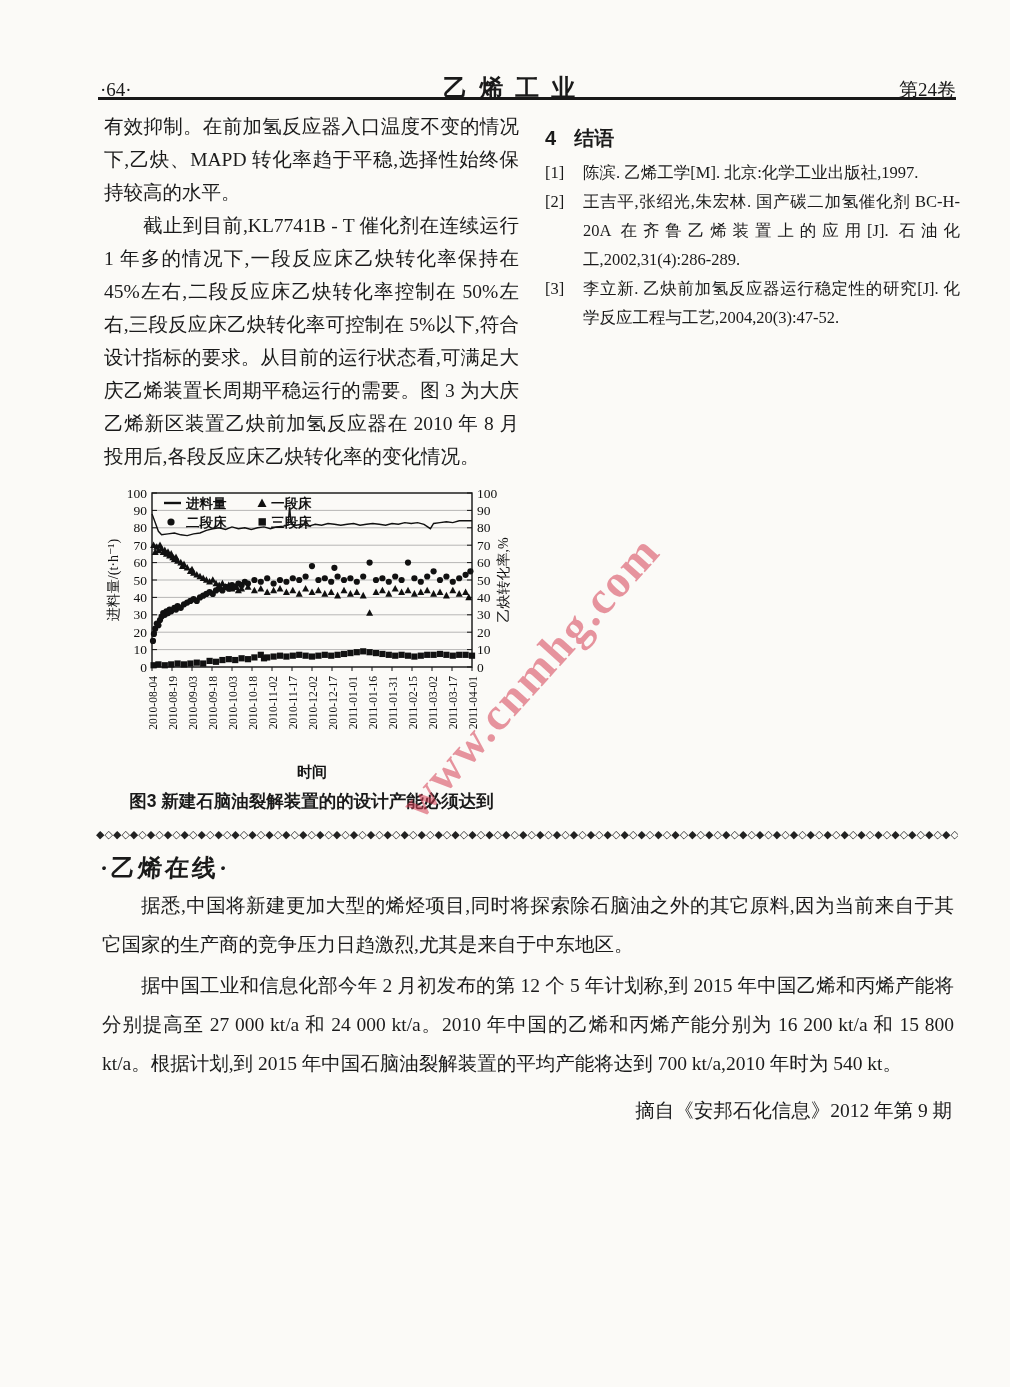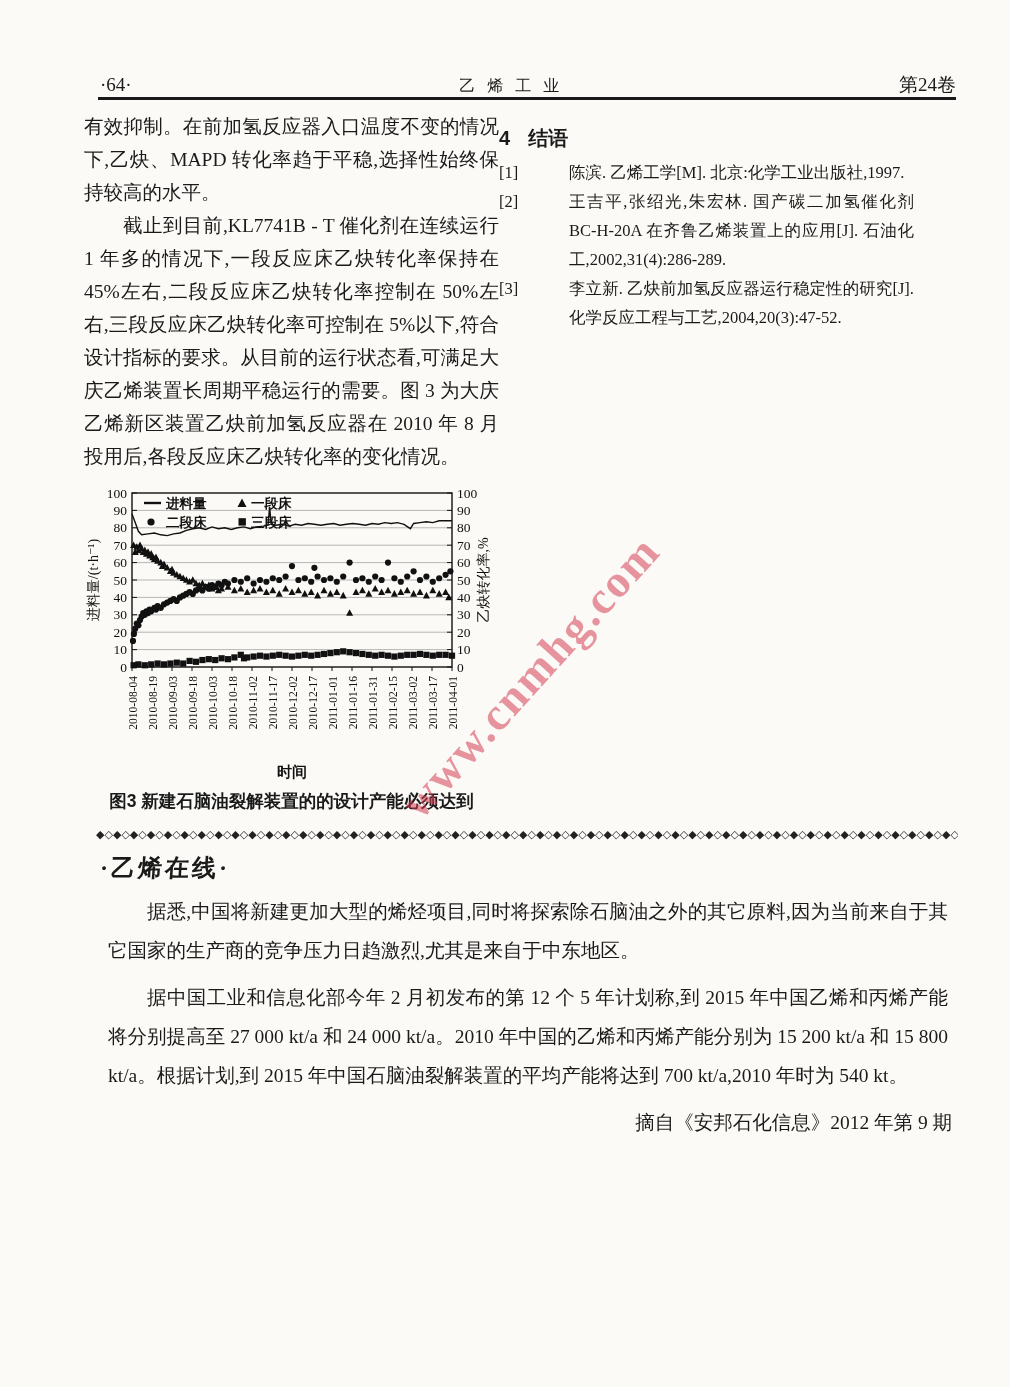--- a/index.html
+++ b/index.html
@@ -4,50 +4,50 @@
 <style>
   html,body{margin:0;padding:0;}
   body{
     width:1010px;height:1387px;position:relative;overflow:hidden;
     background:#fbfaf7;color:#1a1a1a;
     font-family:"Liberation Serif","DejaVu Serif",serif;
   }
   
   .header{position:absolute;left:100px;top:72px;width:856px;display:flex;
     justify-content:space-between;align-items:baseline;font-size:19px;gap:30px;}
-  .journal-title{letter-spacing:12px;font-size:16px;}
+  .journal-title{letter-spacing:12px;font-size:24px;font-weight:bold;}
   .header-rule{position:absolute;left:98px;top:97px;width:858px;height:3px;background:#191919;}
   
-  .columns{position:absolute;left:84px;top:110px;width:856px;display:flex;}
+  .columns{position:absolute;left:104px;top:110px;width:856px;display:flex;gap:26px;}
   .col{width:415px;}
   .col p{margin:0;font-size:19.5px;line-height:33px;text-align:justify;}
   .indent{text-indent:2em;}
   .sec-head{font-weight:bold;font-size:20px;margin:15px 0 6px 0;
     font-family:"Liberation Sans","DejaVu Sans",sans-serif;}
   .sec-head .num{margin-right:18px;}
   
   .figure{margin-top:8px;}
   svg text{font-family:"Liberation Serif","DejaVu Serif",serif;fill:#111;}
   .fig-caption{font-weight:bold;font-size:17.5px;text-align:center;margin-top:2px;
     font-family:"Liberation Sans","DejaVu Sans",sans-serif;}
   
   .refs-head{font-weight:bold;font-size:19px;margin:26px 0 8px 0;
     font-family:"Liberation Sans","DejaVu Sans",sans-serif;}
   .ref{display:flex;font-size:16.5px;line-height:29px;text-align:justify;}
   .ref .rnum{flex:0 0 38px;}
-  .ref .rtxt{flex:1;margin-left:32px;}
+  .ref .rtxt{flex:1;}
   
   .divider{position:absolute;left:96px;top:826px;width:862px;height:16px;overflow:hidden;
     white-space:nowrap;font-size:11px;letter-spacing:0px;color:#222;line-height:16px;}
   .news{position:absolute;left:100px;top:852px;width:856px;}
   .badge{font-weight:900;font-size:24px;letter-spacing:3px;
     font-family:"Liberation Serif","DejaVu Serif",serif;transform:skewX(-4deg);display:inline-block;}
   .news-title{text-align:center;font-weight:bold;font-size:27px;margin:22px 0 28px 0;
     font-family:"Liberation Sans","DejaVu Sans",sans-serif;letter-spacing:1px;}
-  .news p{margin:8px;font-size:19.5px;line-height:39px;text-align:justify;text-indent:2em;}
+  .news p{margin:2px;font-size:19.5px;line-height:39px;text-align:justify;text-indent:2em;}
   .news-source{text-align:right;font-size:19.5px;margin-top:14px;padding-right:4px;}
   
   .watermark{position:absolute;left:300px;top:650px;width:460px;text-align:center;
     font-size:46px;font-weight:bold;letter-spacing:2px;color:rgba(214,62,84,0.55);
     transform:rotate(-48deg);transform-origin:center;pointer-events:none;
     font-family:"Liberation Serif","DejaVu Serif",serif;}
 </style>
 </head>
 <body>
 
@@ -387,17 +387,17 @@
       <span class="rtxt">李立新. 乙炔前加氢反应器运行稳定性的研究[J]. 化学反应工程与工艺,2004,20(3):47-52.</span>
     </div>
   </div>
 </div>
 
 <div class="divider">◆◇◆◇◆◇◆◇◆◇◆◇◆◇◆◇◆◇◆◇◆◇◆◇◆◇◆◇◆◇◆◇◆◇◆◇◆◇◆◇◆◇◆◇◆◇◆◇◆◇◆◇◆◇◆◇◆◇◆◇◆◇◆◇◆◇◆◇◆◇◆◇◆◇◆◇◆◇◆◇◆◇◆◇◆◇◆◇◆◇◆◇◆◇◆◇◆◇◆◇◆◇◆◇◆◇◆◇◆◇◆◇◆◇◆◇◆◇◆◇◆◇◆◇◆◇◆◇◆◇◆◇◆◇◆◇◆◇◆◇◆◇◆◇</div>
 
 <div class="news">
   <span class="badge">·乙烯在线·</span>
   <p>据悉,中国将新建更加大型的烯烃项目,同时将探索除石脑油之外的其它原料,因为当前来自于其它国家的生产商的竞争压力日趋激烈,尤其是来自于中东地区。</p>
-  <p>据中国工业和信息化部今年 2 月初发布的第 12 个 5 年计划称,到 2015 年中国乙烯和丙烯产能将分别提高至 27 000 kt/a 和 24 000 kt/a。2010 年中国的乙烯和丙烯产能分别为 15 200 kt/a 和 15 800 kt/a。根据计划,到 2015 年中国石脑油裂解装置的平均产能将达到 700 kt/a,2010 年时为 540 kt。</p>
+  <p>据中国工业和信息化部今年 2 月初发布的第 12 个 5 年计划称,到 2015 年中国乙烯和丙烯产能将分别提高至 27 000 kt/a 和 24 000 kt/a。2010 年中国的乙烯和丙烯产能分别为 16 200 kt/a 和 15 800 kt/a。根据计划,到 2015 年中国石脑油裂解装置的平均产能将达到 700 kt/a,2010 年时为 540 kt。</p>
   <div class="news-source">摘自《安邦石化信息》2012 年第 9 期</div>
 </div>
 
 <div class="watermark">www.cnmhg.com</div>
 
 </body></html>

